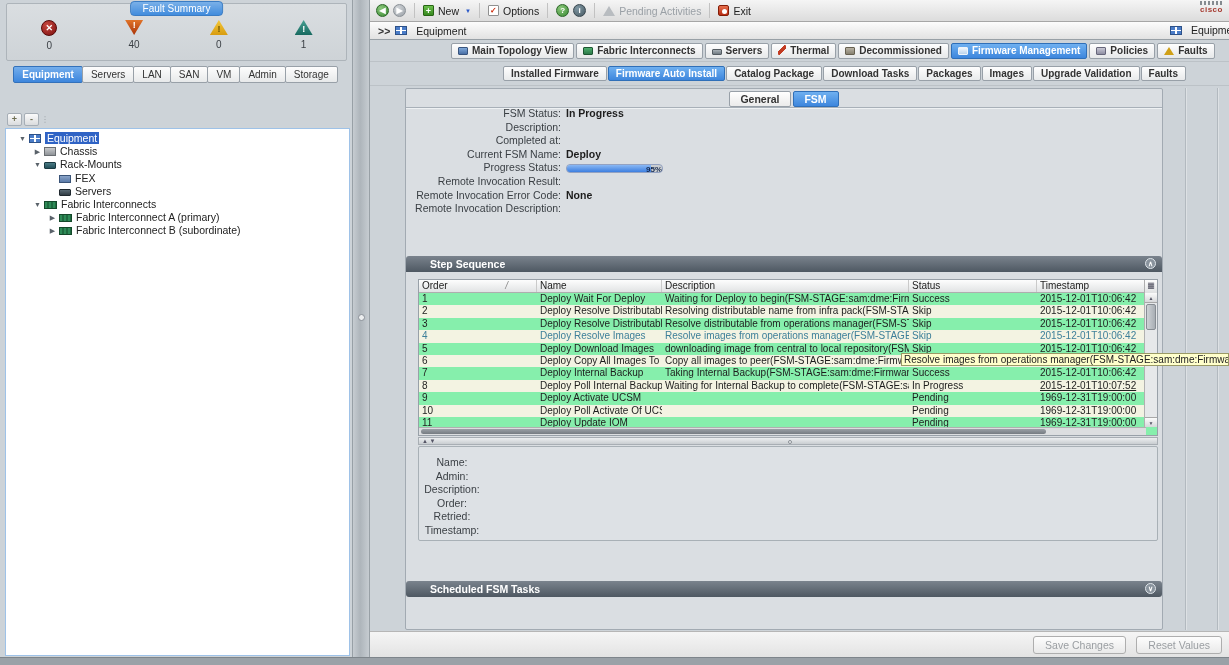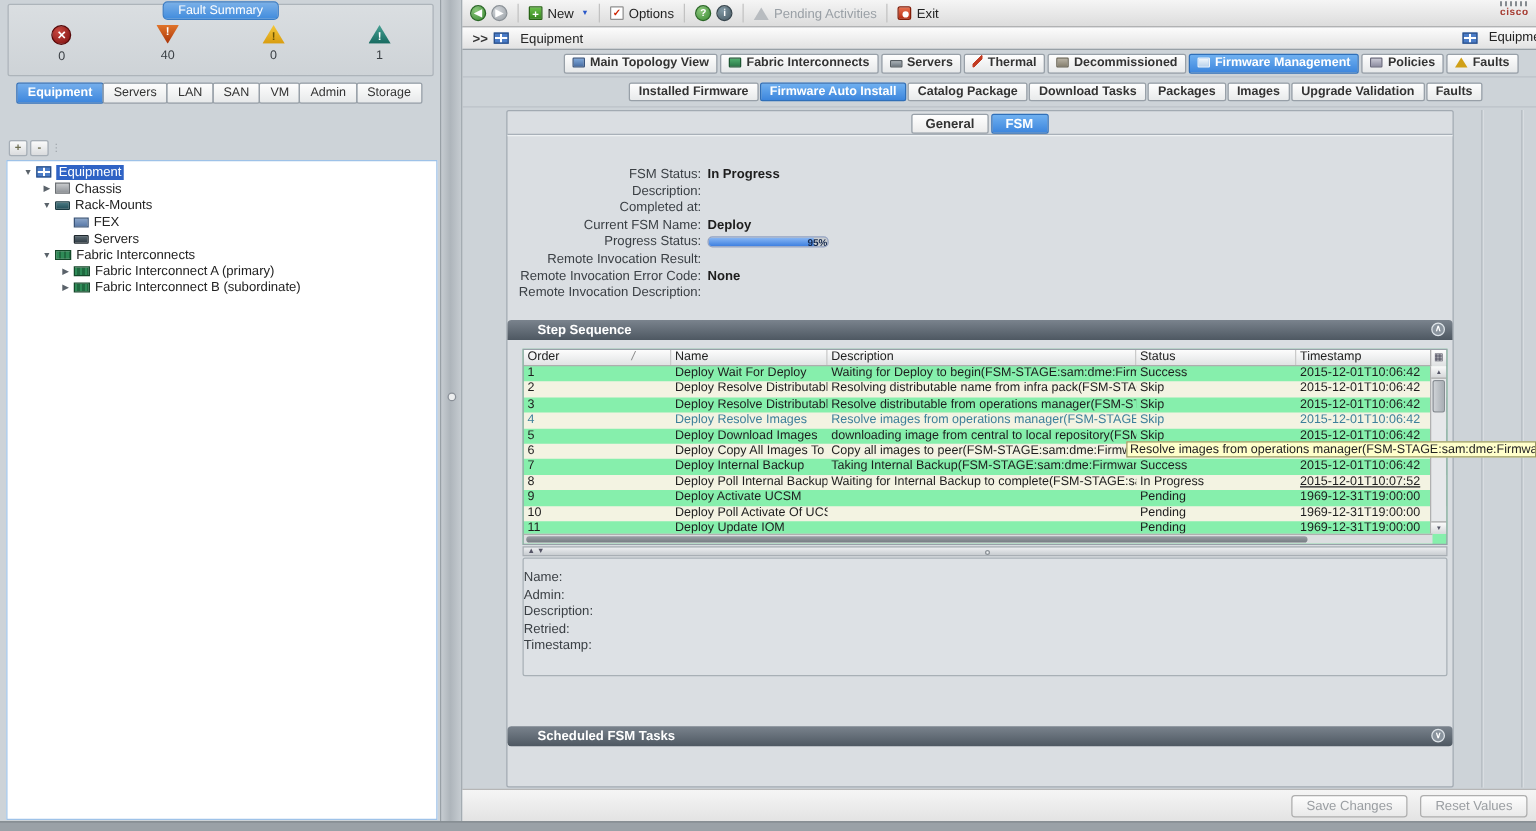--- a/index.html
+++ b/index.html
@@ -84,21 +84,21 @@
 .stab{display:inline-block;height:15px;line-height:13px;background:linear-gradient(#fefefe,#e8eaeb);border:1px solid #98a0a8;border-radius:2px;padding:0 7px;margin:4px 1px 0 0;font-size:10px;font-weight:bold;color:#333;vertical-align:top}
 .stab.sel{background:linear-gradient(#6fb0f0,#3d86dd);color:#fff;border-color:#2f6fb8}
 .gline{position:absolute;top:88px;height:542px;width:1px;background:#b2b9bf;box-shadow:1px 0 0 #dde1e4}
 
 
 #panel{position:absolute;left:35px;top:88px;width:758px;height:542px;background:#dadee2;border:1px solid #a2aab2;border-radius:2px}
 #view-tabs{position:absolute;left:0;top:2px;width:100%;text-align:center;z-index:2}
 .vtab{display:inline-block;min-width:46px;padding:1px 10px;font-size:10.5px;font-weight:bold;background:linear-gradient(#ffffff,#ebebeb);border:1px solid #98a0a8;border-radius:2px;color:#333;margin:0 1px}
 .vtab.sel{background:linear-gradient(#6fb0f0,#3d86dd);color:#fff;border-color:#2f6fb8}
 #panel-divider{position:absolute;top:18px;left:0;width:100%;border-top:1px solid #a8b0b8;border-bottom:1px solid #eef1f3}
-#fsm-fields{position:absolute;top:44px;left:0;width:100%}
+#fsm-fields{position:absolute;top:18px;left:0;width:100%}
 .frow{height:13.6px;line-height:13.6px;white-space:nowrap}
 .flabel{display:inline-block;width:155px;text-align:right;color:#3a3f44}
 .fvalue{font-weight:bold;margin-left:5px;color:#1d1d1d}
 .pbar{display:inline-block;position:relative;width:97px;height:9px;margin-left:5px;background:#c9cdd0;border:1px solid #93a2c2;border-radius:4px;vertical-align:middle;overflow:hidden}
 .pfill{position:absolute;left:0;top:0;bottom:0;background:linear-gradient(#8ab8f4,#3d7fe0)}
 .ptext{position:absolute;left:0;width:100%;text-align:right;font-size:8px;font-weight:bold;color:#15294e;line-height:9px}
 .secbar{position:absolute;left:0;width:100%;height:16px;background:linear-gradient(#7a838d,#4e5862);color:#fff;font-weight:bold;font-size:10.5px;line-height:16px;padding-left:24px;border-radius:3px 3px 0 0}
 #step-bar{top:167px}
 #sched-bar{top:492px;border-radius:3px}
 .chev{position:absolute;right:6px;top:2px;width:11px;height:11px;border:1px solid #dfe5ea;border-radius:50%;background:#89939d;color:#fff;font-size:7px;line-height:10px;text-align:center;font-weight:bold}
@@ -117,21 +117,21 @@
 #vscroll{position:absolute;right:0;top:13px;bottom:8px;width:13px;background:#e6e8ea;border-left:1px solid #b0b0b0}
 #vscroll .arr{height:10px;background:linear-gradient(#fbfbfb,#d6d8da);border-bottom:1px solid #a8a8a8;font-size:5px;text-align:center;line-height:10px;color:#556}
 #vscroll .arr.dn{position:absolute;bottom:0;left:0;right:0;border-top:1px solid #a8a8a8;border-bottom:none}
 #vscroll .thumb{height:26px;background:linear-gradient(90deg,#ced2d6,#a8aeb4);border:1px solid #878d93;border-radius:2px;margin:1px}
 #hscroll{position:absolute;left:0;bottom:0;width:727px;height:8px;background:#dcdee0;border-top:1px solid #b0b0b0}
 #hscroll .thumb{position:absolute;left:2px;top:1px;height:5px;width:86%;background:linear-gradient(#9aa0a6,#767c82);border-radius:3px}
 #tsplit{position:absolute;left:12px;top:348px;width:740px;height:8px;background:linear-gradient(#eceef0,#c9cdd1);border:1px solid #a8aeb4;font-size:6px;line-height:6px;color:#556;padding-left:3px}
 #tsplit .dot{position:absolute;left:50%;top:2px;width:4px;height:4px;border-radius:50%;background:#eef0f2;border:1px solid #8a9096}
 #details{position:absolute;left:12px;top:357px;width:740px;height:95px;background:#dde1e5;border:1px solid #a8b0b6;border-radius:2px;padding-top:9px}
 .drow2{height:13.6px;line-height:13.6px}
-.dlabel{display:inline-block;width:66px;text-align:left;color:#3a3f44}
+.dlabel{display:inline-block;width:66px;text-align:center;color:#3a3f44}
 
 
 #tooltip{position:absolute;left:901px;top:353px;width:328px;height:13px;background:#ffffcb;border:1px solid #9a9a66;font-size:10px;line-height:11px;white-space:nowrap;overflow:hidden;padding:0 2px;z-index:40;color:#222}
 
 
 #footer{position:absolute;left:370px;top:631px;width:859px;height:26px;background:linear-gradient(#f5f5f5,#e3e3e3);border-top:1px solid #b6b6b6}
 .fbtn{position:absolute;top:4px;height:18px;border:1px solid #aeaeae;border-radius:3px;background:linear-gradient(#fdfdfd,#e9e9e9);color:#9a9ea2;font-size:10.5px;padding:0 11px;line-height:16px}
 #save-btn{right:103px}
 #reset-btn{right:7px}
 #bottom-strip{position:absolute;left:0;top:657px;width:1229px;height:8px;background:#9aa1a7;border-top:1px solid #7e858b}
@@ -341,20 +341,21 @@
         </div>
         <div id="hscroll">
           <div class="thumb"></div>
         </div>
       </div>
       <div id="tsplit">▲ ▼<span class="dot"></span></div>
       <div id="details">
           <div class="drow2"><span class="dlabel">Name:</span></div>
           <div class="drow2"><span class="dlabel">Admin:</span></div>
           <div class="drow2"><span class="dlabel">Description:</span></div>
+          <div class="drow2"><span class="dlabel">Order:</span></div>
           <div class="drow2"><span class="dlabel">Retried:</span></div>
           <div class="drow2"><span class="dlabel">Timestamp:</span></div>
         </div>
 
       <div class="secbar" id="sched-bar">
         <span>Scheduled FSM Tasks</span>
         <span class="chev">∨</span>
       </div>
     </div>
 

